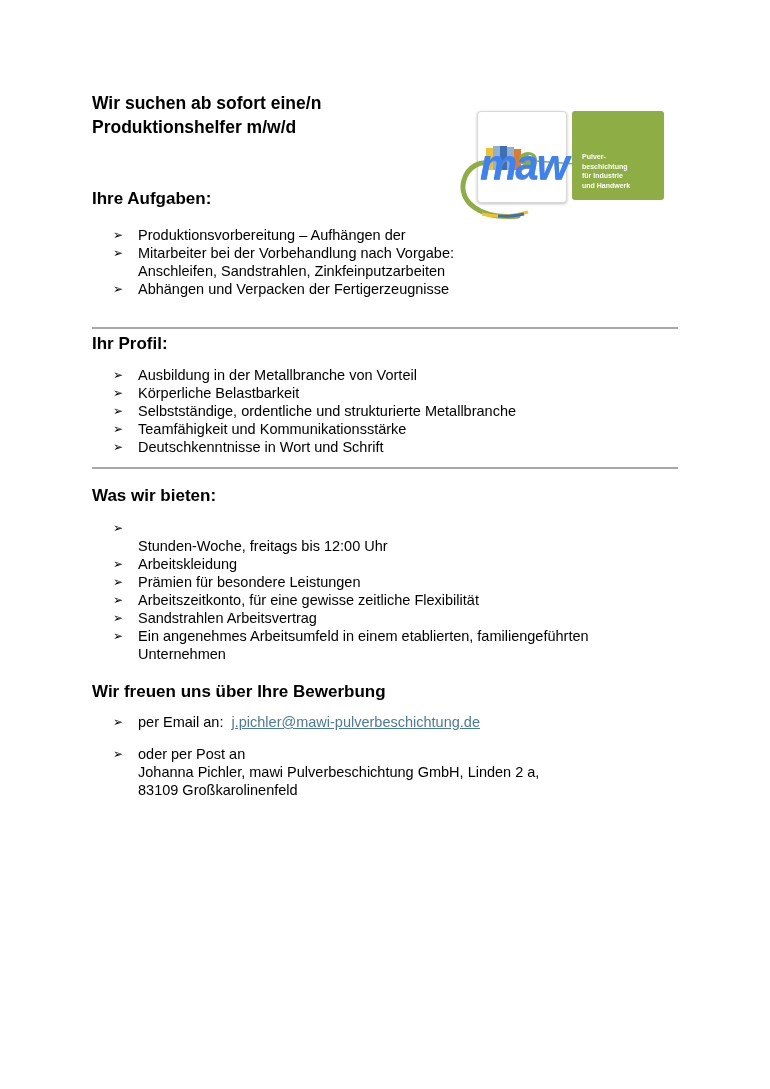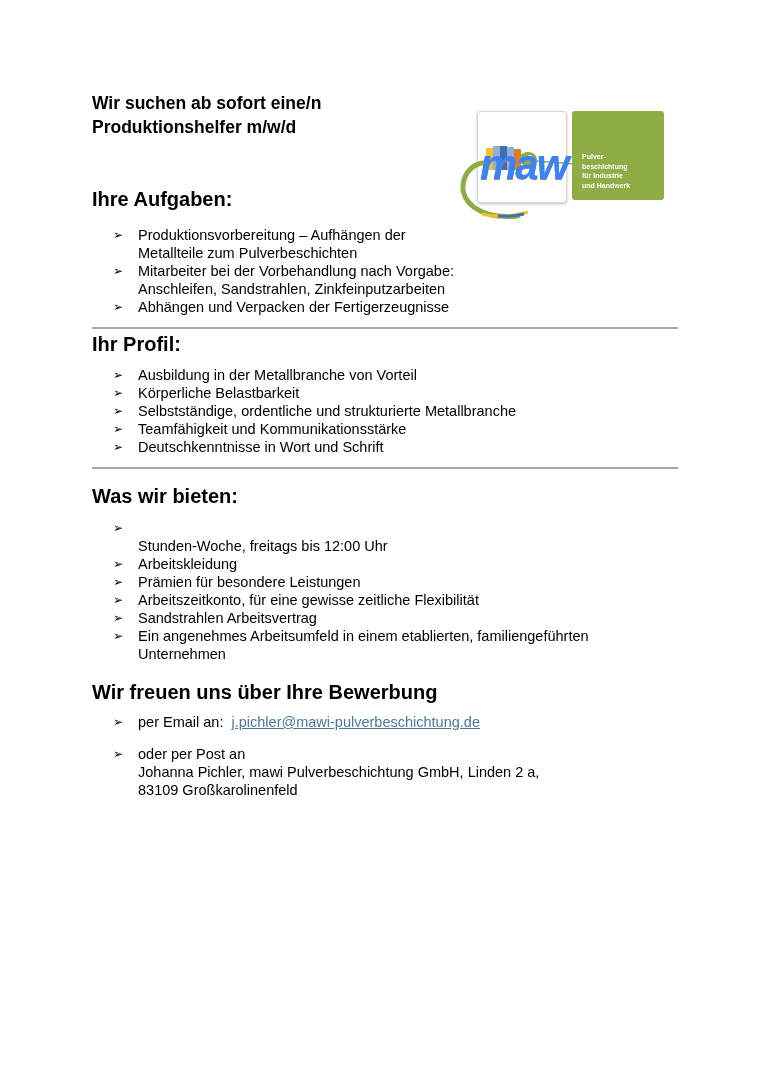--- a/index.html
+++ b/index.html
@@ -26,21 +26,21 @@
       left: 92px;
       top: 91px;
       font-size: 17.5px;
       font-weight: bold;
       line-height: 24px;
       margin: 0;
     }
     .section-heading {
       position: absolute;
       left: 92px;
-      font-size: 20px;
+      font-size: 17px;
       font-weight: bold;
       margin: 0;
       line-height: 18px;
     }
     ul.arrow-list {
       position: absolute;
       left: 113px;
       margin: 0;
       padding: 0;
       list-style: none;
@@ -166,21 +166,20 @@
 für Industrie
 und Handwerk</div>
     </div>
   </div>
 
   <h2 class="section-heading" style="top:190px;">Ihre Aufgaben:</h2>
   <ul class="arrow-list" style="top:226px;">
     <li>
       <span class="bullet">➢</span>
       <span>Produktionsvorbereitung – Aufhängen der</span><br>
-      <span>Metallteile zum Pulverbeschichten</span>
     </li>
     <li>
       <span class="bullet">➢</span>
       <span>Mitarbeiter bei der Vorbehandlung nach Vorgabe:</span><br>
       <span>Anschleifen, Sandstrahlen, Zinkfeinputzarbeiten</span>
     </li>
     <li>
       <span class="bullet">➢</span>
       <span>Abhängen und Verpacken der Fertigerzeugnisse</span>
     </li>

